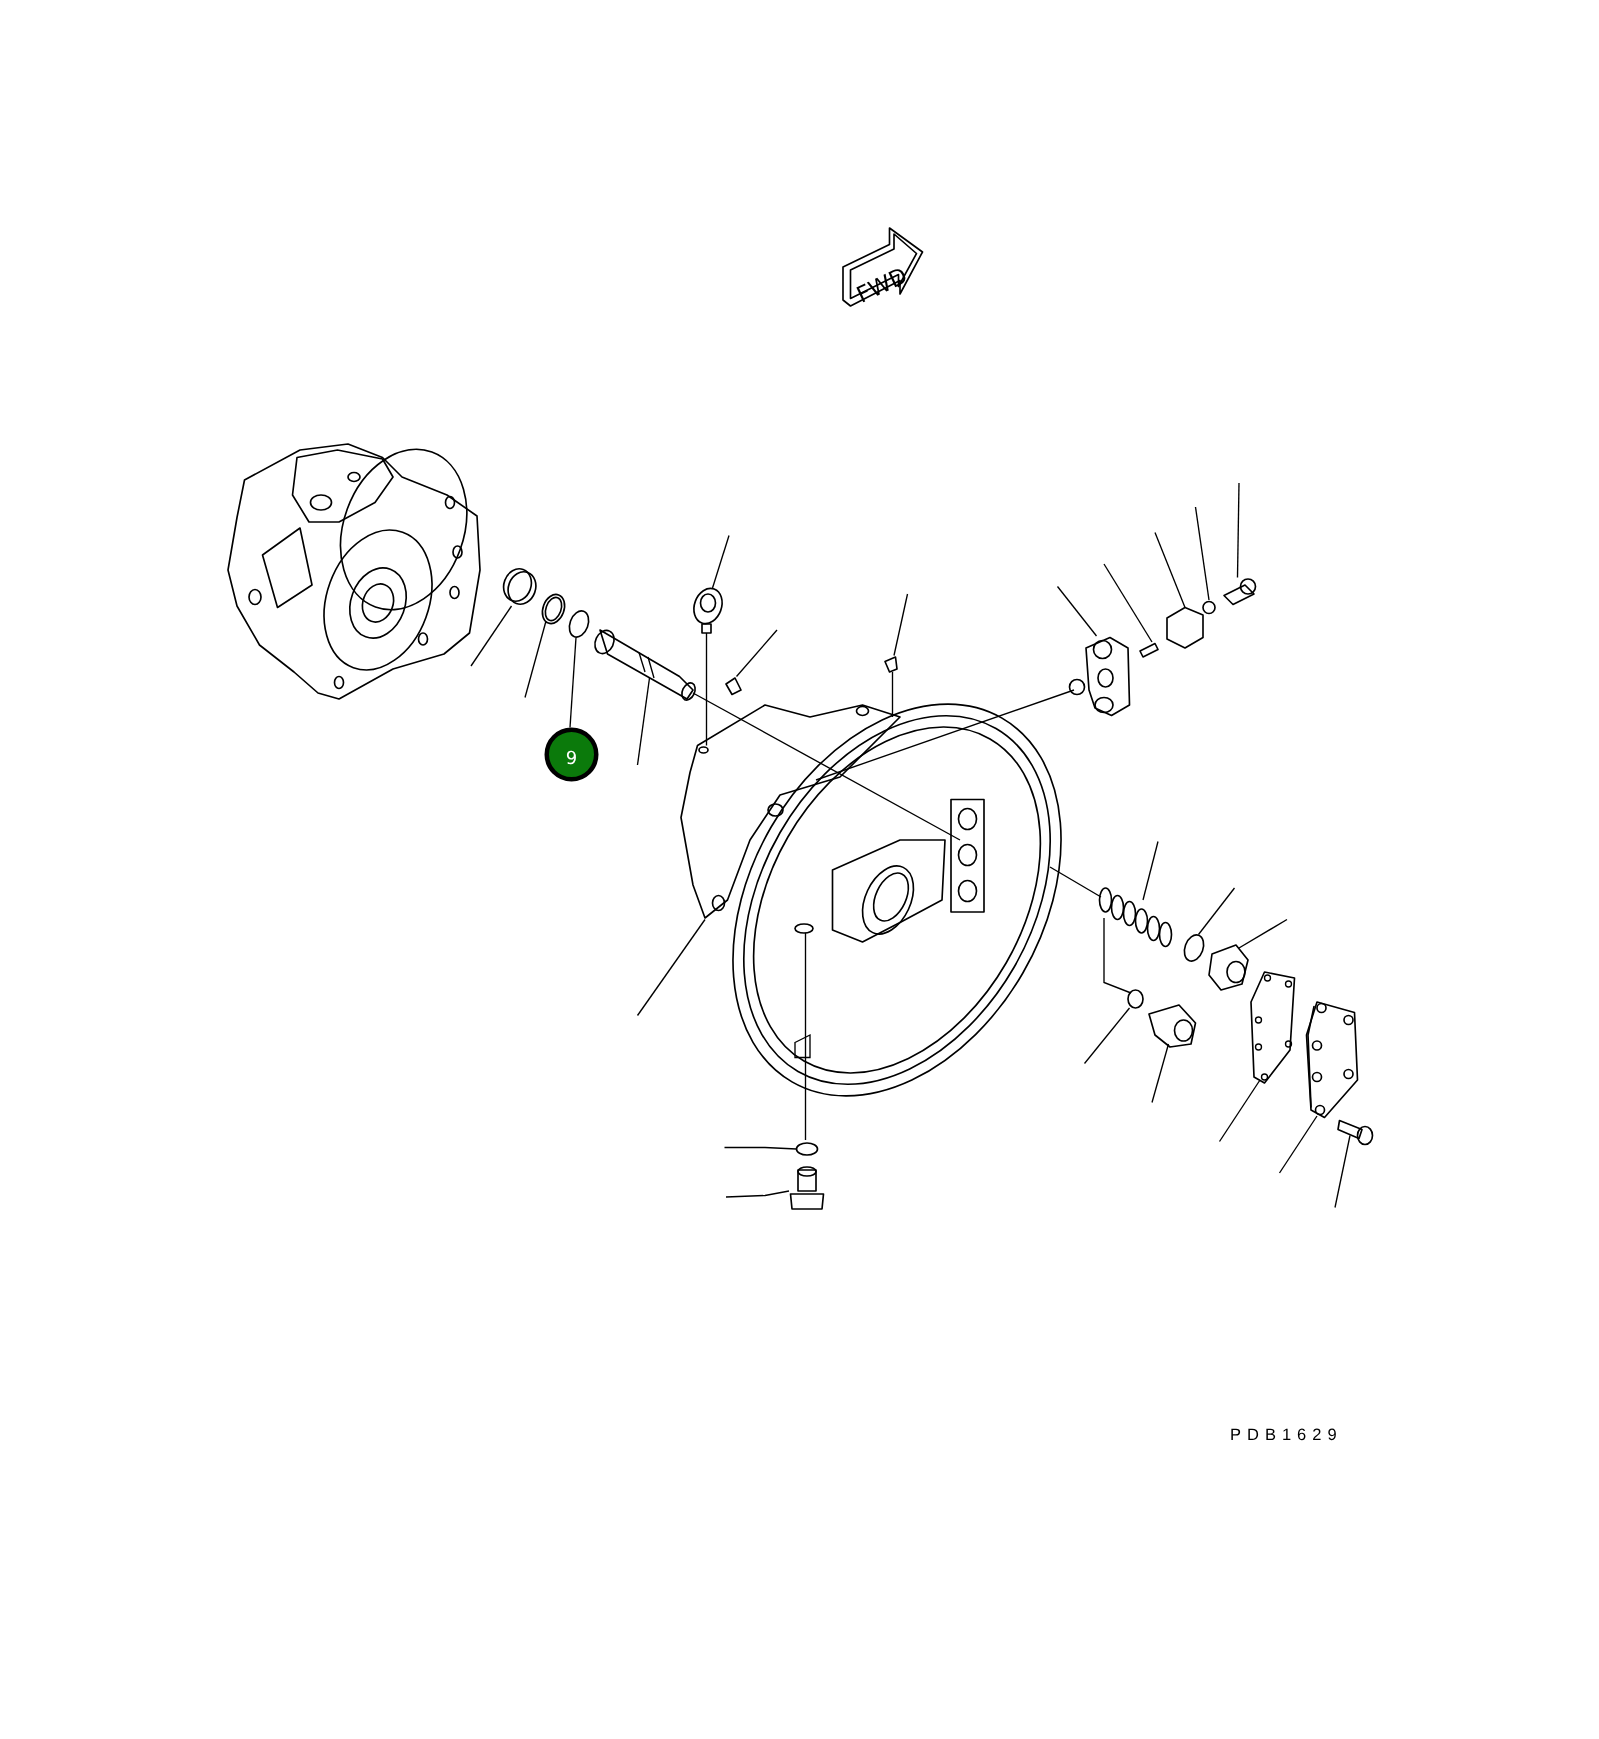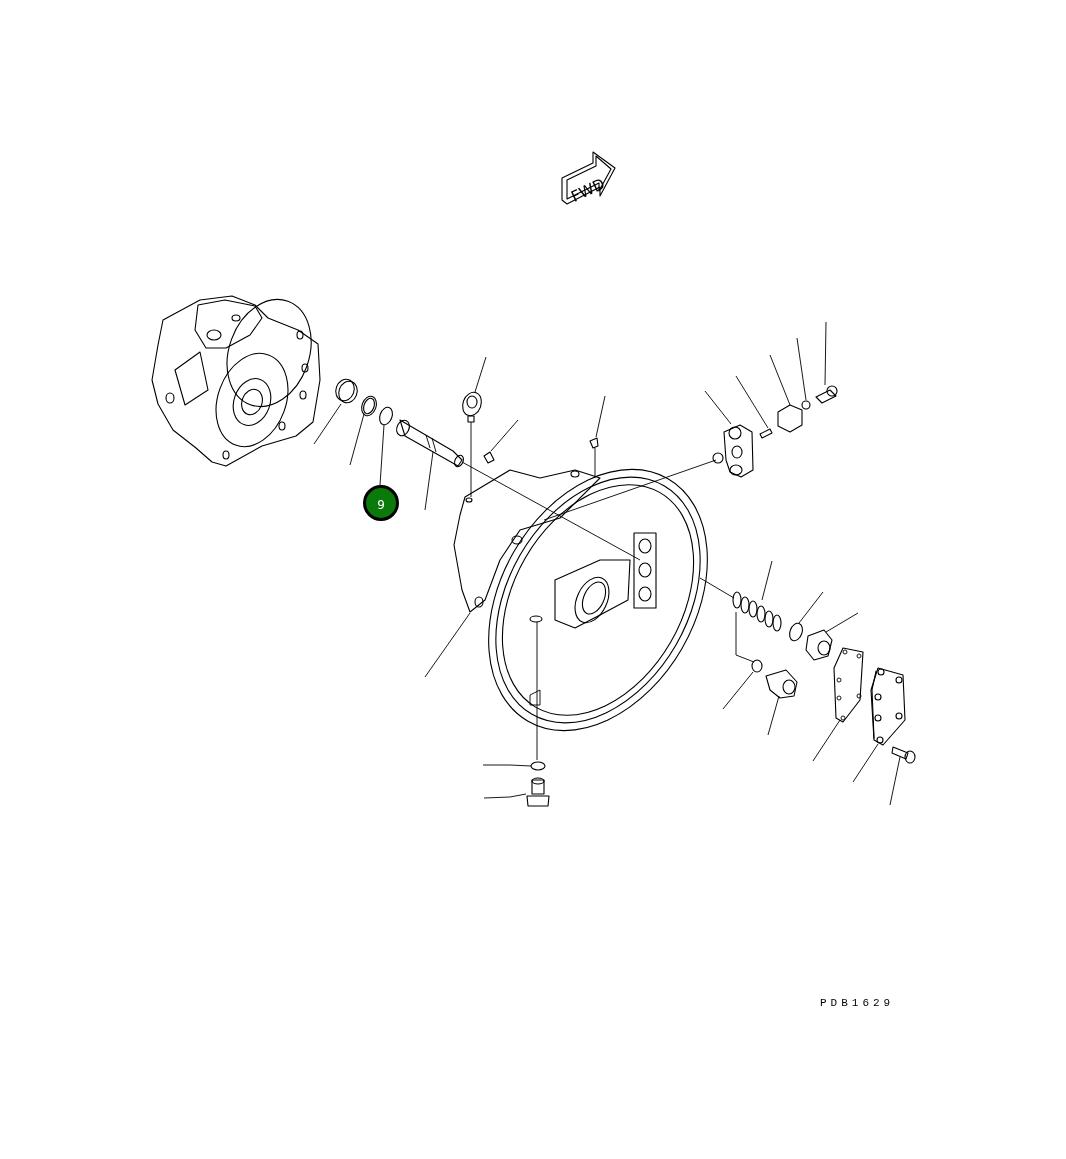--- a/index.html
+++ b/index.html
@@ -5,21 +5,21 @@
   html, body { margin: 0; padding: 0; background: #ffffff; }
   body { width: 1066px; height: 1159px; position: relative; overflow: hidden;
          font-family: "Liberation Sans", sans-serif; }
   #diagram { position: absolute; left: 0; top: 0; width: 1066px; height: 1159px; }
   svg .ln { fill: none; stroke: #000; stroke-width: 1.1; stroke-linecap: round; stroke-linejoin: round; }
   svg .lt { fill: none; stroke: #000; stroke-width: 0.9; }
   .callout { position: absolute; width: 36px; height: 36px; border-radius: 50%;
              background: #0b7a0b; border: 3px solid #000; box-sizing: border-box;
              display: flex; align-items: center; justify-content: center; cursor: pointer; }
   .callout span { color: #ffffff; font-size: 12px; font-family: "DejaVu Sans", sans-serif; margin-top: 3px; }
-  .drawing-code { position: absolute; left: 820px; top: 997px; font-family: Liberation Mono, monospace;
+  .drawing-code { position: absolute; left: 820px; top: 951px; font-family: Liberation Sans, sans-serif;
                   font-size: 11px; letter-spacing: 4px; color: #000; }
   .fwd-text { font-family: "DejaVu Sans", sans-serif; font-size: 15px; }
 </style>
 </head>
 <body>
 
 <div id="diagram">
 <svg width="1066" height="1159" viewBox="0 0 1066 1159" xmlns="http://www.w3.org/2000/svg">
 
   <g>

